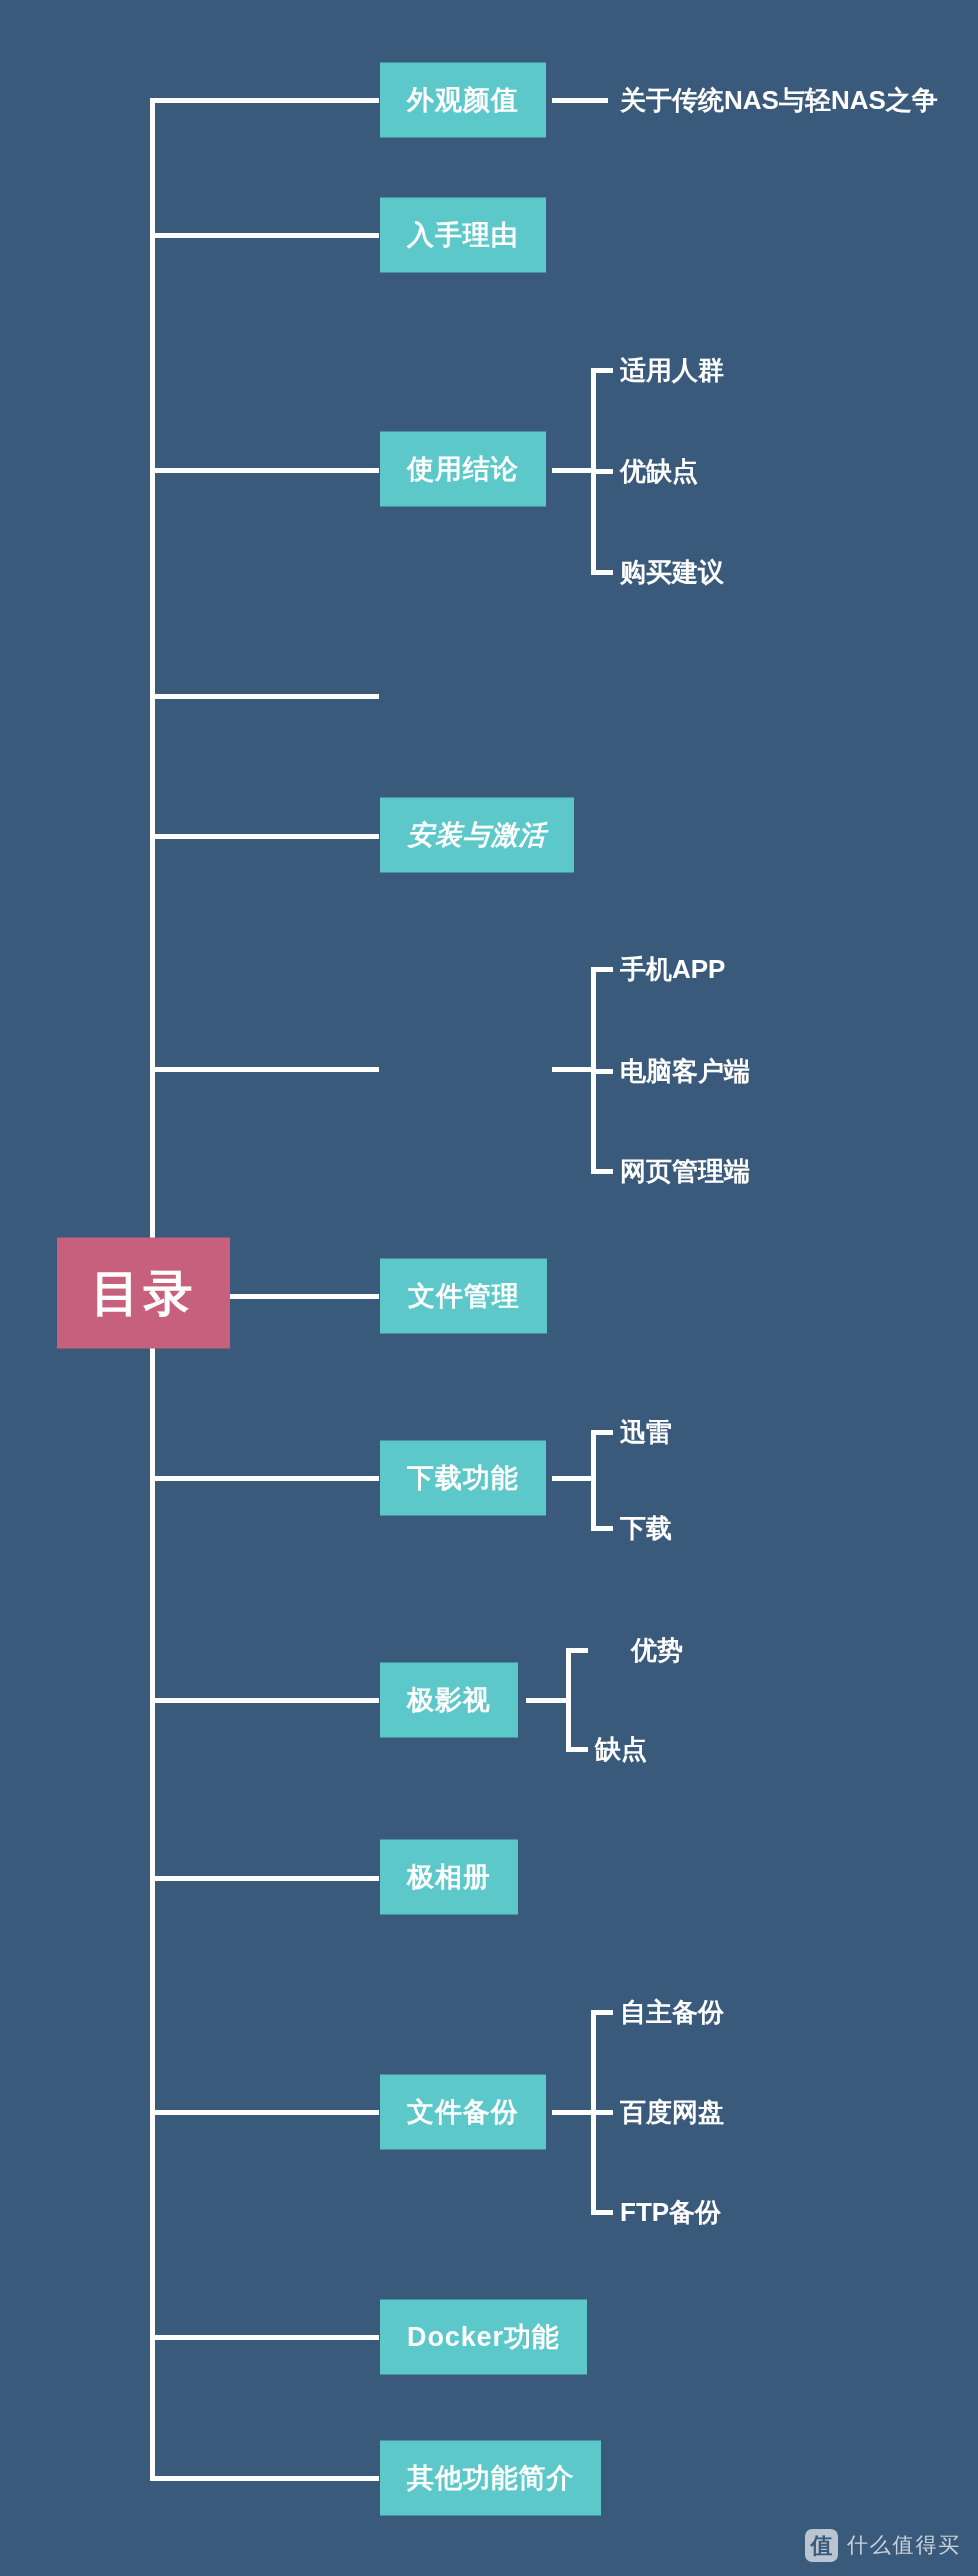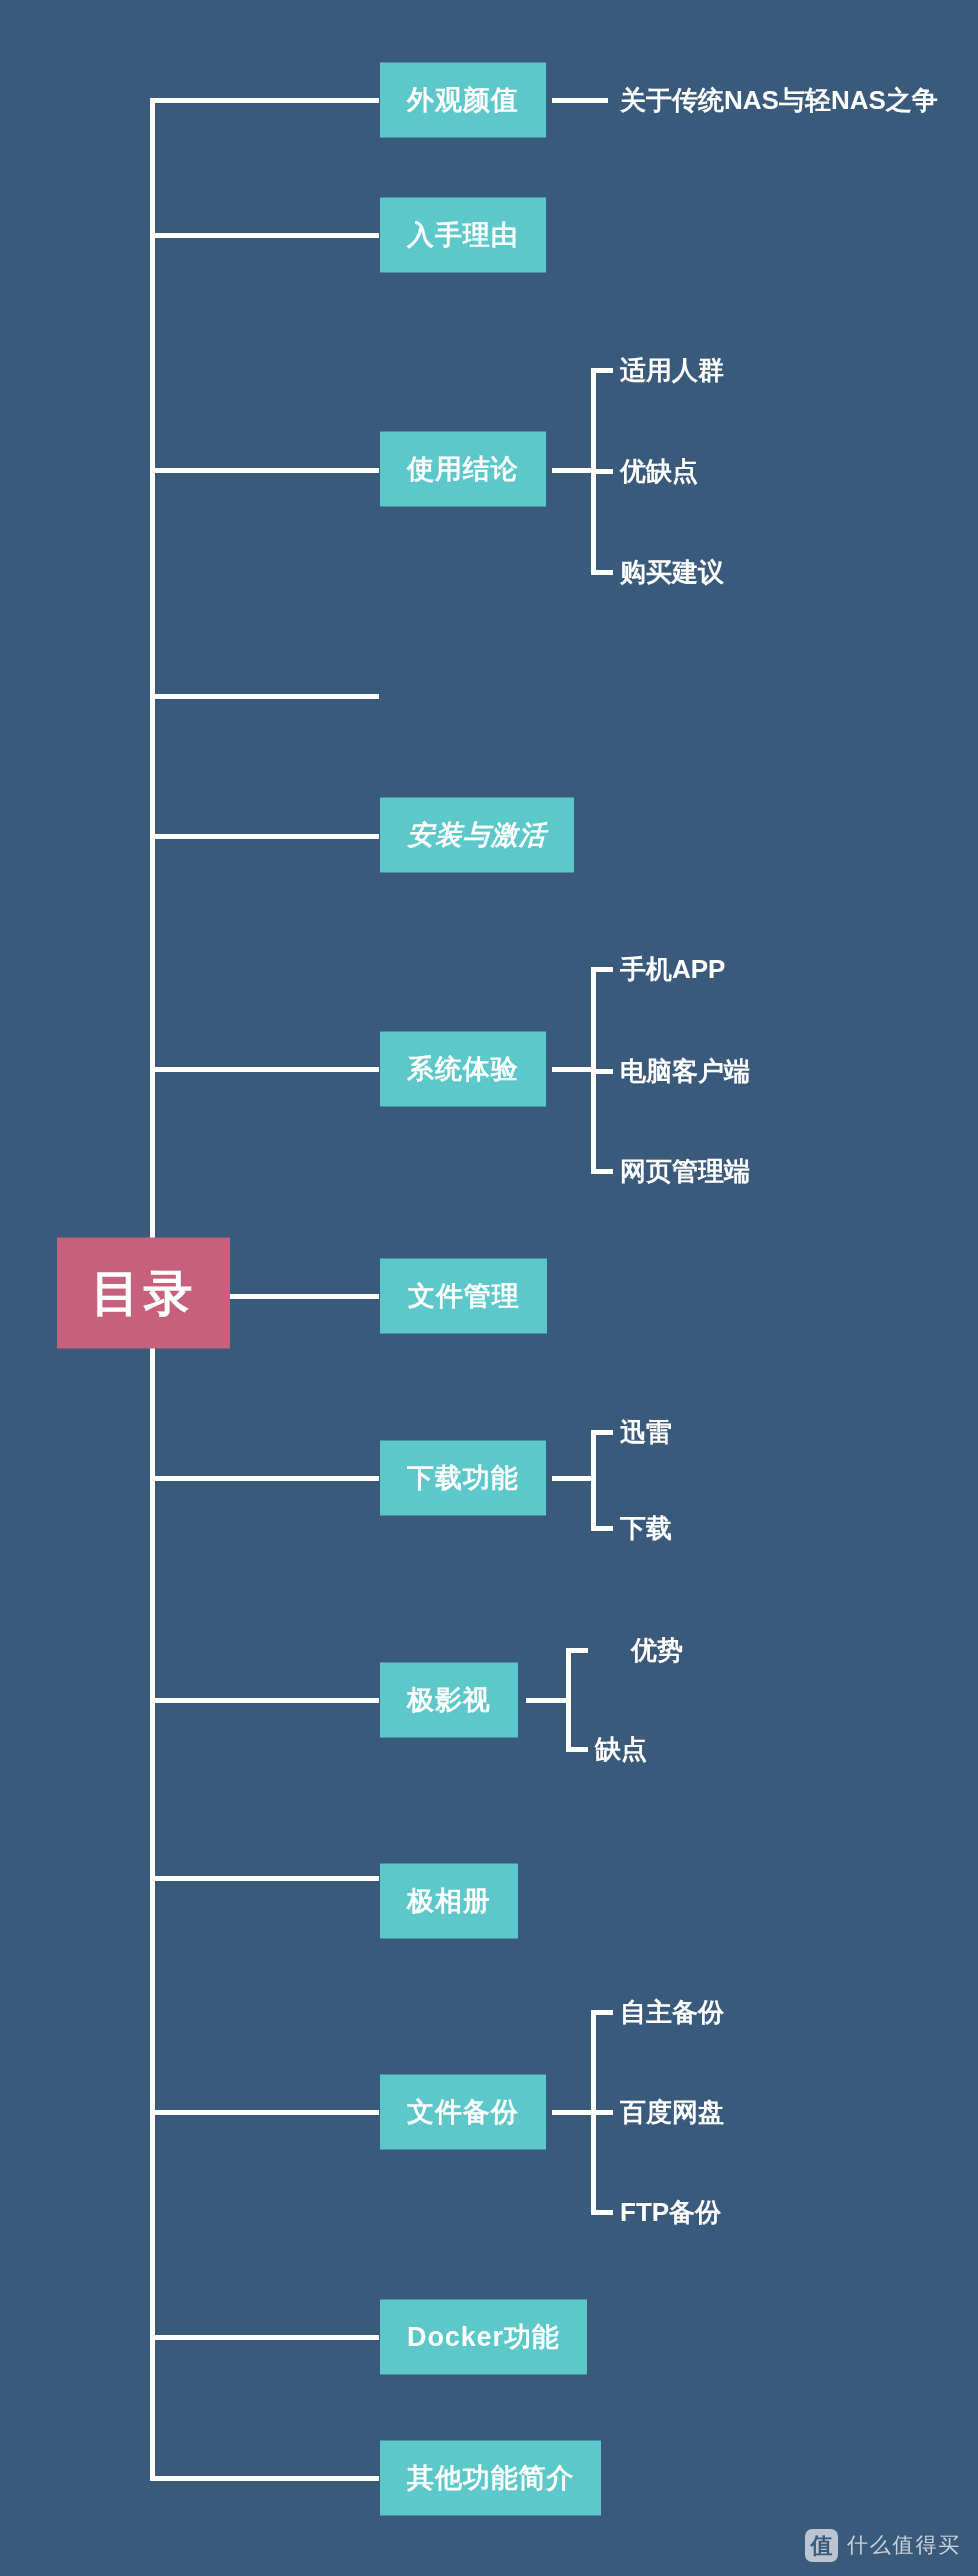--- a/index.html
+++ b/index.html
@@ -94,25 +94,24 @@
   <div class="line h" style="left:591px;top:2010px;width:22px;"></div>
   <div class="line h" style="left:591px;top:2110px;width:22px;"></div>
   <div class="line h" style="left:591px;top:2210px;width:22px;"></div>
 
   <div class="root-node">目录</div>
 
   <div class="node" style="top:100px;">外观颜值</div>
   <div class="node" style="top:235px;">入手理由</div>
   <div class="node" style="top:469px;">使用结论</div>
   <div class="node" style="top:835px;font-style:italic;">安装与激活</div>
-  <div class="node" style="top:1069px;">系统体验</div>
   <div class="node" style="top:1296px;padding-left:28px;">文件管理</div>
   <div class="node" style="top:1478px;">下载功能</div>
   <div class="node" style="top:1700px;">极影视</div>
-  <div class="node" style="top:1877px;margin-top:24px;">极相册</div>
+  <div class="node" style="top:1877px;">极相册</div>
   <div class="node" style="top:2112px;">文件备份</div>
   <div class="node" style="top:2337px;">Docker功能</div>
   <div class="node" style="top:2478px;">其他功能简介</div>
 
   <div class="child" style="left:620px;top:100px;">关于传统NAS与轻NAS之争</div>
 
   <div class="child" style="left:620px;top:370px;">适用人群</div>
   <div class="child" style="left:620px;top:471px;">优缺点</div>
   <div class="child" style="left:620px;top:572px;">购买建议</div>
 

